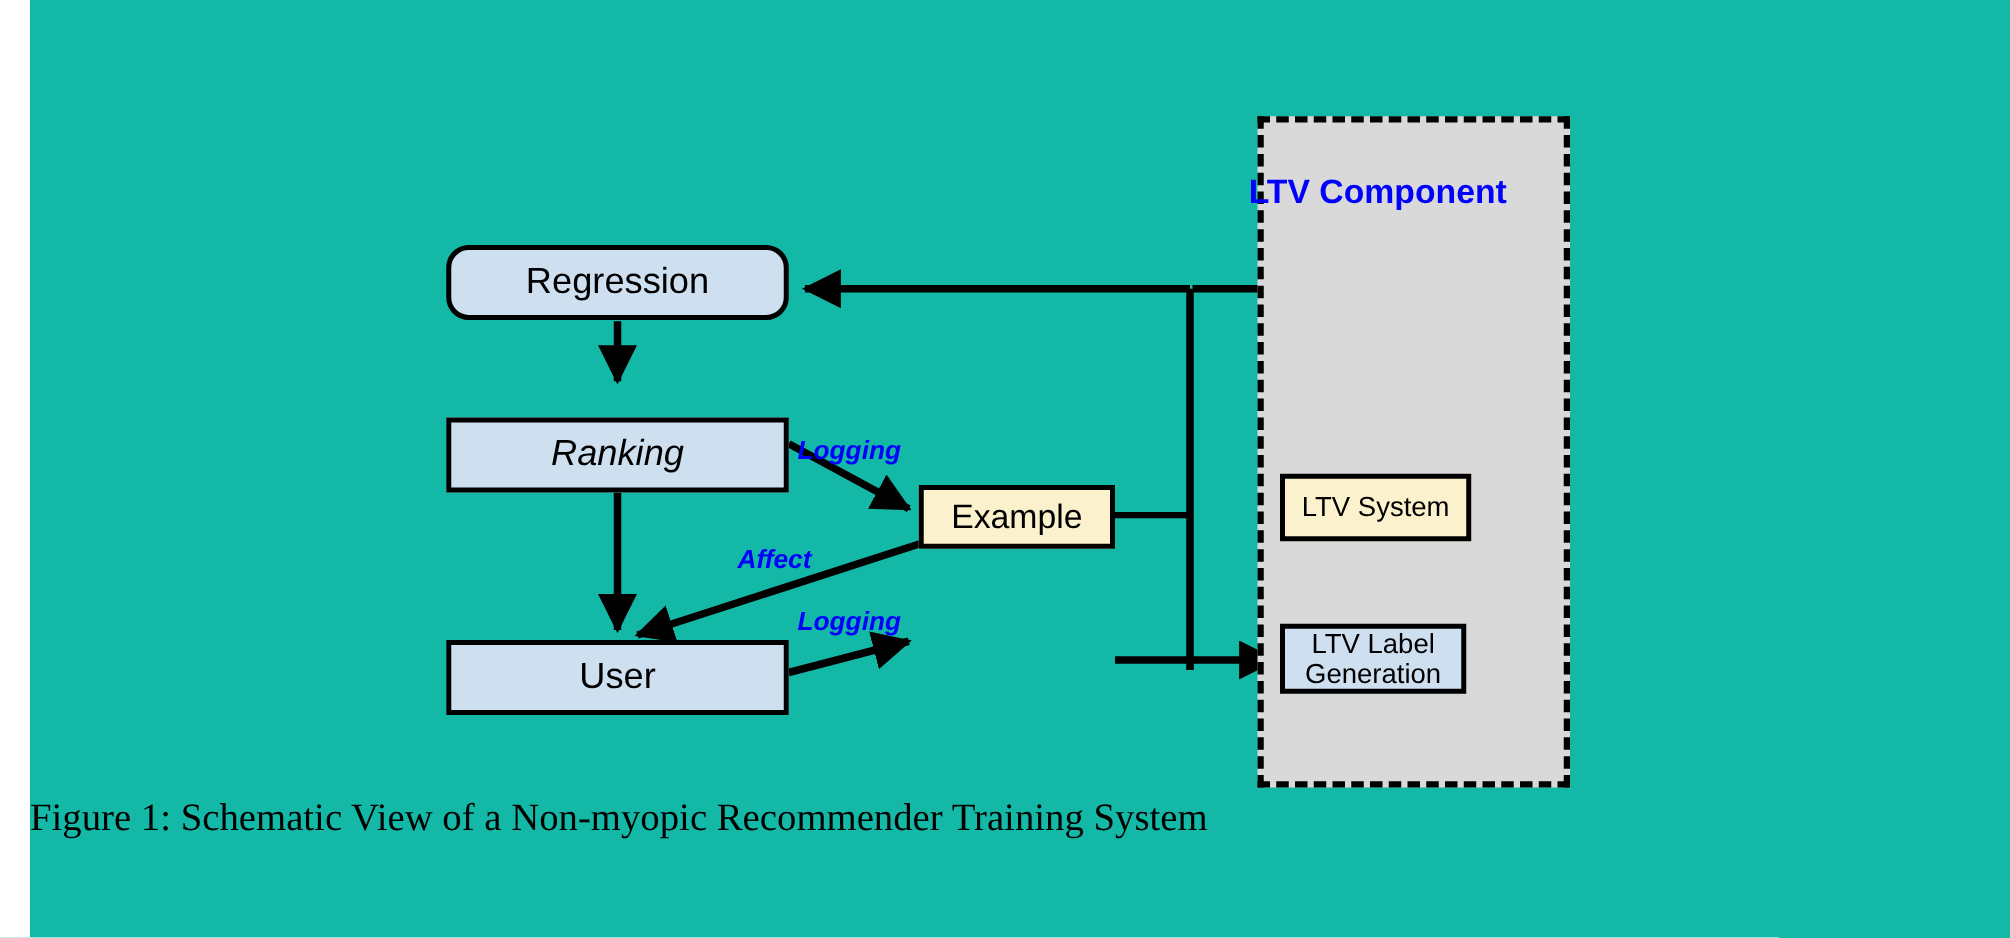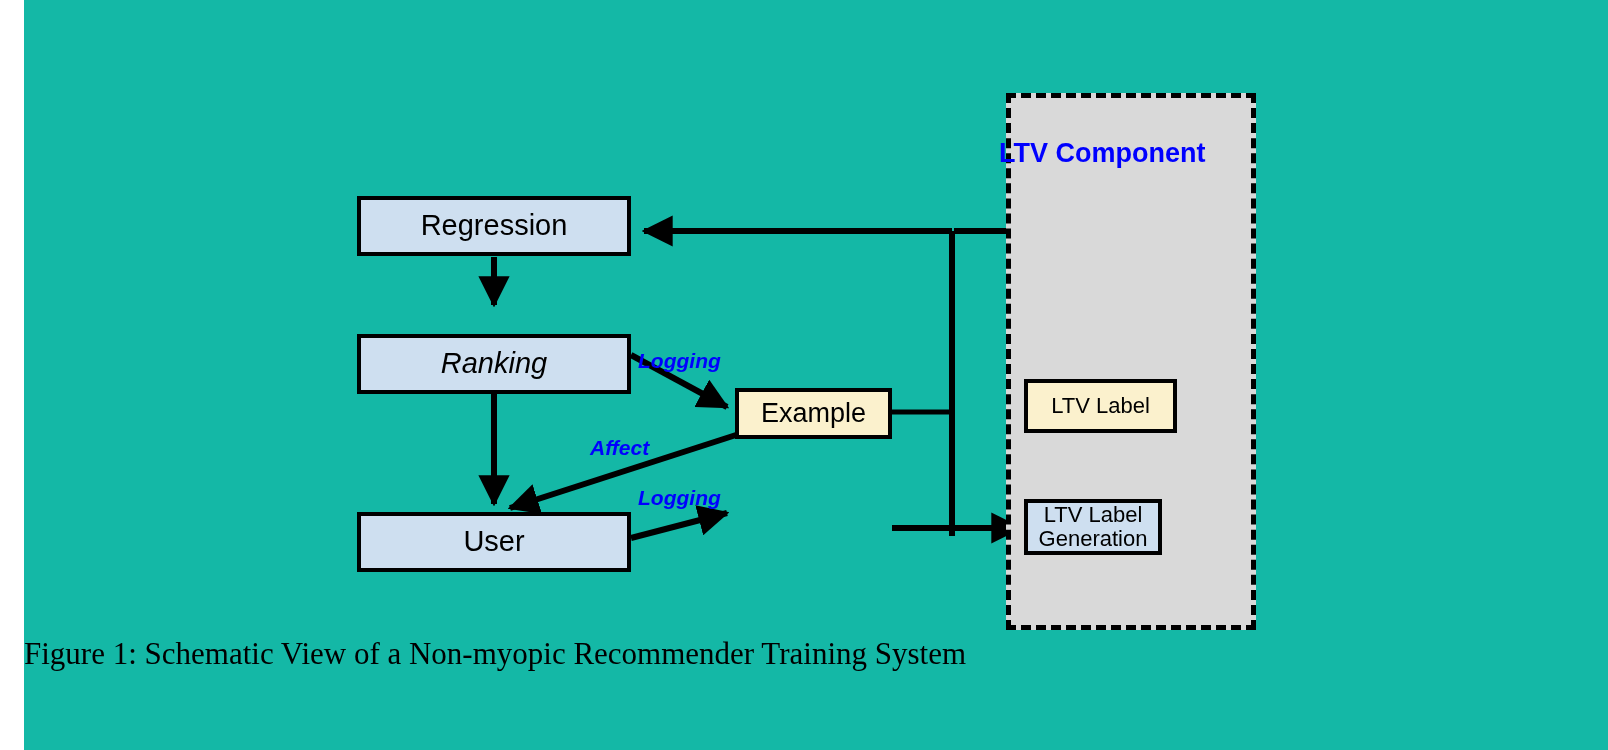--- a/index.html
+++ b/index.html
@@ -132,32 +132,32 @@
 
     <g>
       <line x1="1076" y1="506" x2="1076" y2="443" stroke="#000000" stroke-width="6" marker-end="url(#arrow-solid)"></line>
     </g>
 
     <g>
       <path d="M 1079 380 L 1079 231 L 930 231" stroke="#000000" stroke-width="6" fill="none"></path>
     </g>
   </svg>
 
-  <div class="node-box fill-blue big-node" style="left:333px; top:196px; width:274px; height:60px;">Regression</div>
+  <div class="node-box fill-blue big-node" style="left:333px; top:196px; width:274px; height:60px;border-radius:18px;">Regression</div>
 
   <div class="node-box fill-blue big-node" style="left:333px; top:334px; width:274px; height:60px;font-style:italic;">Ranking</div>
 
   <div class="node-box fill-cream mid-node" style="left:711px; top:388px; width:157px; height:51px;">Example</div>
 
   <div class="node-box fill-blue big-node" style="left:333px; top:512px; width:274px; height:60px;">User</div>
 
 
-  <div class="node-box fill-cream small-node" style="left:1000px; top:379px; width:153px; height:54px;">LTV Label</div>
+  <div class="node-box fill-cream small-node" style="left:1000px; top:379px; width:153px; height:54px;">LTV System</div>
 
-  <div class="node-box fill-blue small-node" style="left:1000px; top:499px; width:138px; height:56px; padding:0 6px;">LTV Label Generation</div>
+  <div class="node-box fill-blue small-node" style="left:1000px; top:499px; width:149px; height:56px; padding:0 6px;">LTV Label Generation</div>
 
   <div class="edge-label" style="left:614px; top:349px;">Logging</div>
 
   <div class="edge-label" style="left:566px; top:436px;text-align:right;">Affect</div>
 
   <div class="edge-label" style="left:614px; top:486px;">Logging</div>
 
   <div id="figure-caption">Figure 1: Schematic View of a Non-myopic Recommender Training System</div>
 
 </div>

